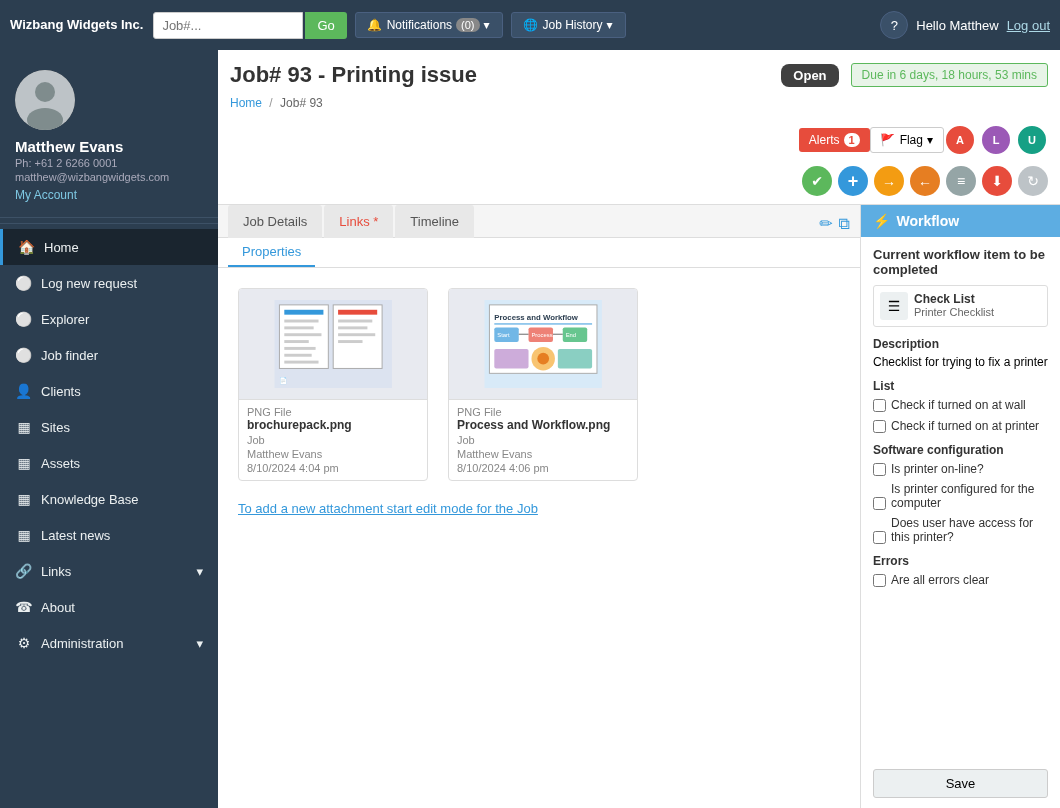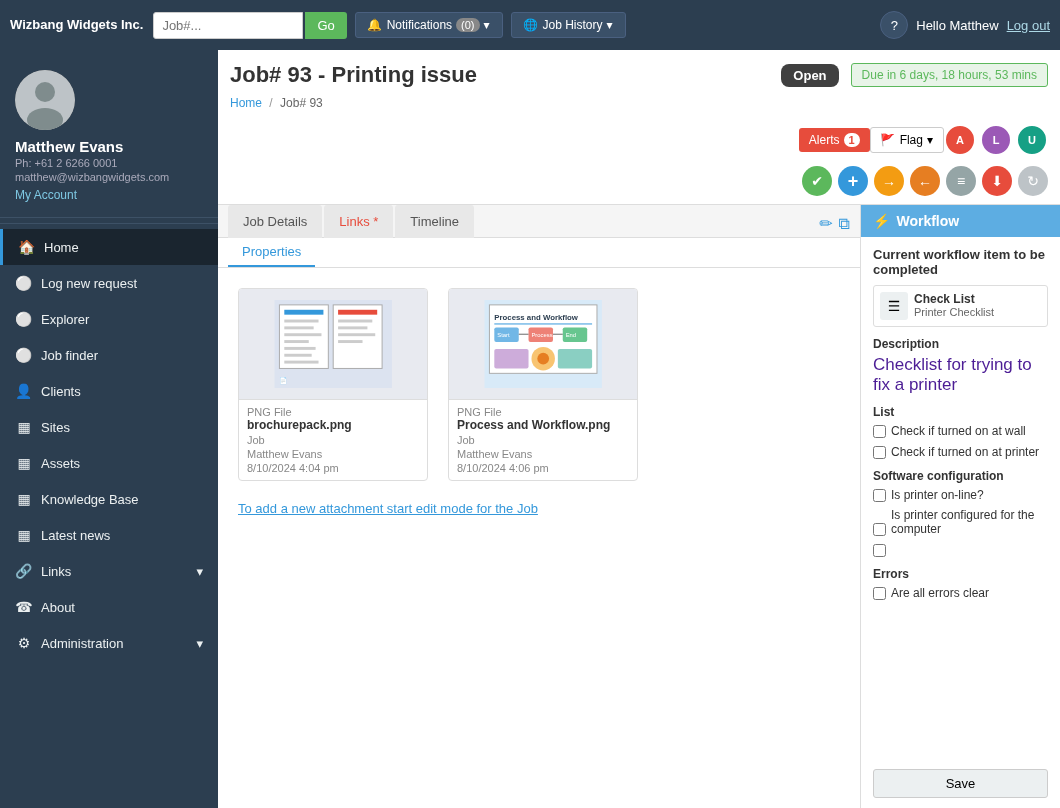--- a/index.html
+++ b/index.html
@@ -393,21 +393,21 @@
       border-radius: 3px;
       display: flex;
       align-items: center;
       justify-content: center;
       font-size: 14px;
       flex-shrink: 0;
     }
     .workflow-item-text { font-size: 12px; font-weight: bold; color: #333; }
     .workflow-item-sub { font-size: 11px; color: #666; }
     .description-title { font-size: 12px; font-weight: bold; color: #333; margin: 8px 0 4px; }
-    .description-text { font-size: 17px; color: #4c1d95; }
+    .description-text { font-size: 12px; color: #000000; }
     .checklist-section-title { font-size: 12px; font-weight: bold; color: #333; margin: 10px 0 4px; }
     .checklist-item {
       display: flex;
       align-items: flex-end;
       gap: 5px;
       margin-bottom: 6px;
     }
     .checklist-item input[type=checkbox] { margin-top: 2px; flex-shrink: 0; }
     .checklist-item label { font-size: 12px; color: #333; }
     .workflow-save-btn {
@@ -678,20 +678,21 @@
           <div class="checklist-item">
             <input type="checkbox" id="c3" style="">
             <label for="c3">Is printer on-line?</label>
           </div>
           <div class="checklist-item">
             <input type="checkbox" id="c4" style="">
             <label for="c4">Is printer configured for the computer</label>
           </div>
           <div class="checklist-item">
             <input type="checkbox" id="c5" style="">
+            <label for="c5">Does user have access for this printer?</label>
           </div>
 
           <div class="checklist-section-title">Errors</div>
           <div class="checklist-item">
             <input type="checkbox" id="c6" style="">
             <label for="c6">Are all errors clear</label>
           </div>
         </div>
         <button class="workflow-save-btn">Save</button>
       </div>

